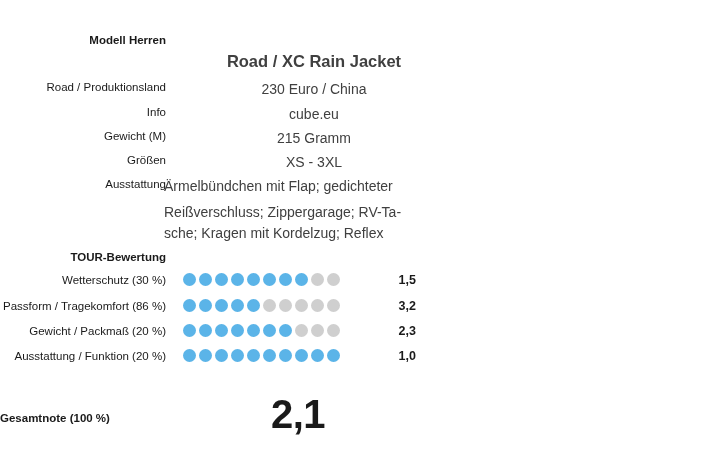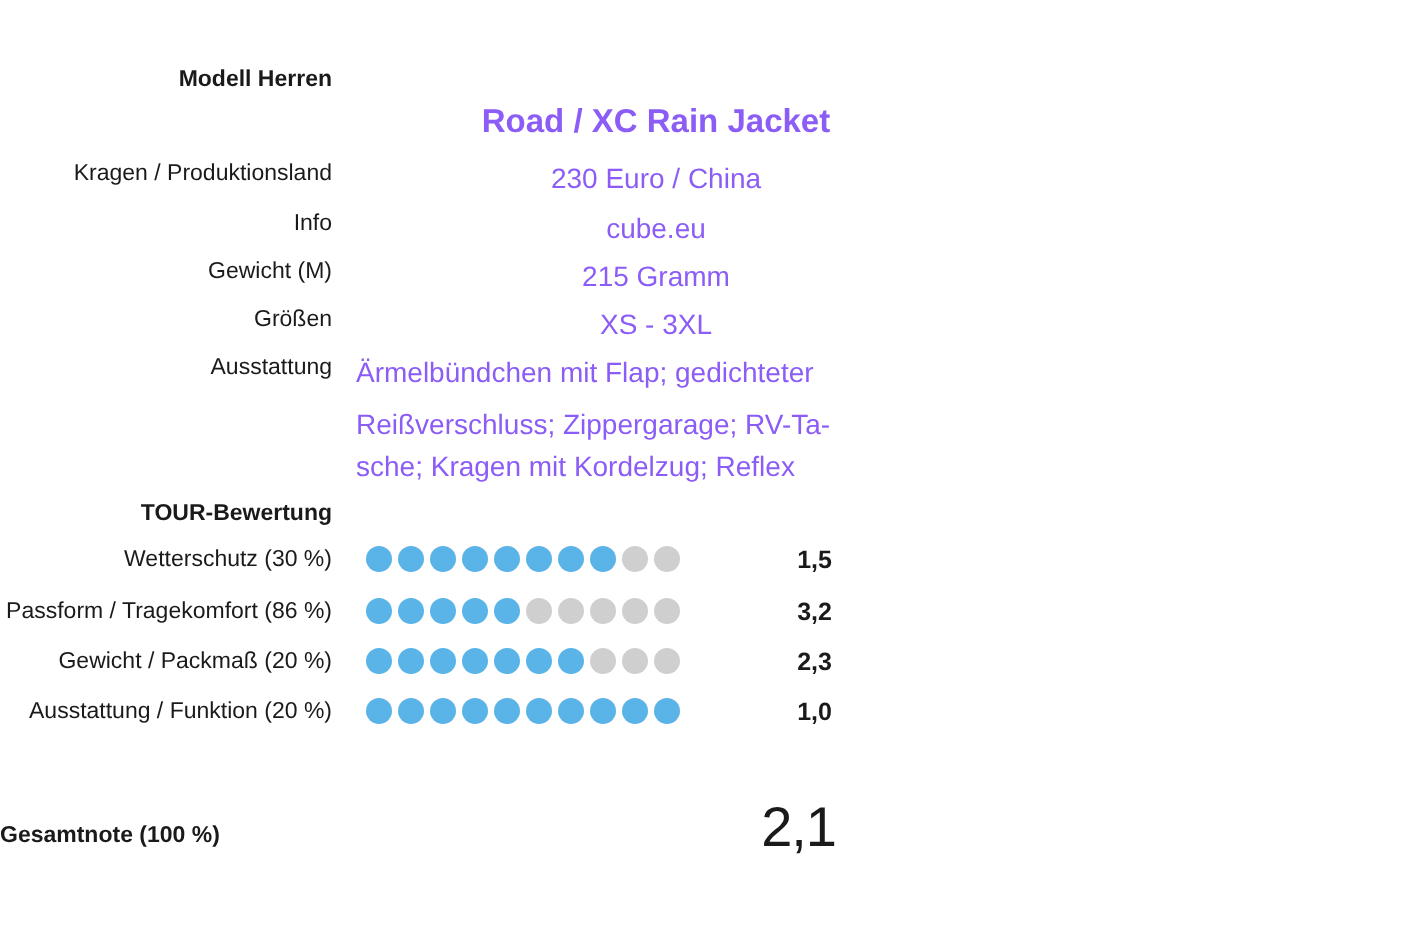--- a/index.html
+++ b/index.html
@@ -34,26 +34,26 @@
     font-size: 11.5px;
     color: #1a1a1a;
     line-height: 14px;
     white-space: nowrap;
   }
   .lbl.bold {
     font-weight: bold;
   }
   .val {
     position: absolute;
-    left: 178px;
+    left: 164px;
     width: 300px;
     text-align: center;
     font-size: 14px;
     line-height: 18px;
-    color: #8b5cf6;
+    color: #404040;
   }
   .val.title {
     font-weight: bold;
     font-size: 16.5px;
   }
   .val.left {
     text-align: left;
     width: 252px;
   }
 
@@ -91,42 +91,42 @@
     text-align: left;
     font-size: 11.5px;
     font-weight: bold;
     line-height: 14px;
     white-space: nowrap;
   }
   .total-value {
     position: absolute;
     left: 178px;
     width: 240px;
-    text-align: right;
-    font-size: 28px;
-    font-weight: normal;
+    text-align: center;
+    font-size: 40px;
+    font-weight: bold;
     line-height: 44px;
     letter-spacing: -0.5px;
   }
 </style>
 </head>
 <body>
 
 <div class="sheet">
 
   <div class="row" style="top:33px;">
     <div class="lbl bold">Modell Herren</div>
   </div>
 
   <div class="row" style="top:52px;">
     <div class="val title">Road / XC Rain Jacket</div>
   </div>
 
   <div class="row" style="top:80px;">
-    <div class="lbl">Kragen / Produktionsland</div>
+    <div class="lbl">Road / Produktionsland</div>
     <div class="val">230 Euro / China</div>
   </div>
 
   <div class="row" style="top:105px;">
     <div class="lbl">Info</div>
     <div class="val">cube.eu</div>
   </div>
 
   <div class="row" style="top:129px;">
     <div class="lbl">Gewicht (M)</div>

